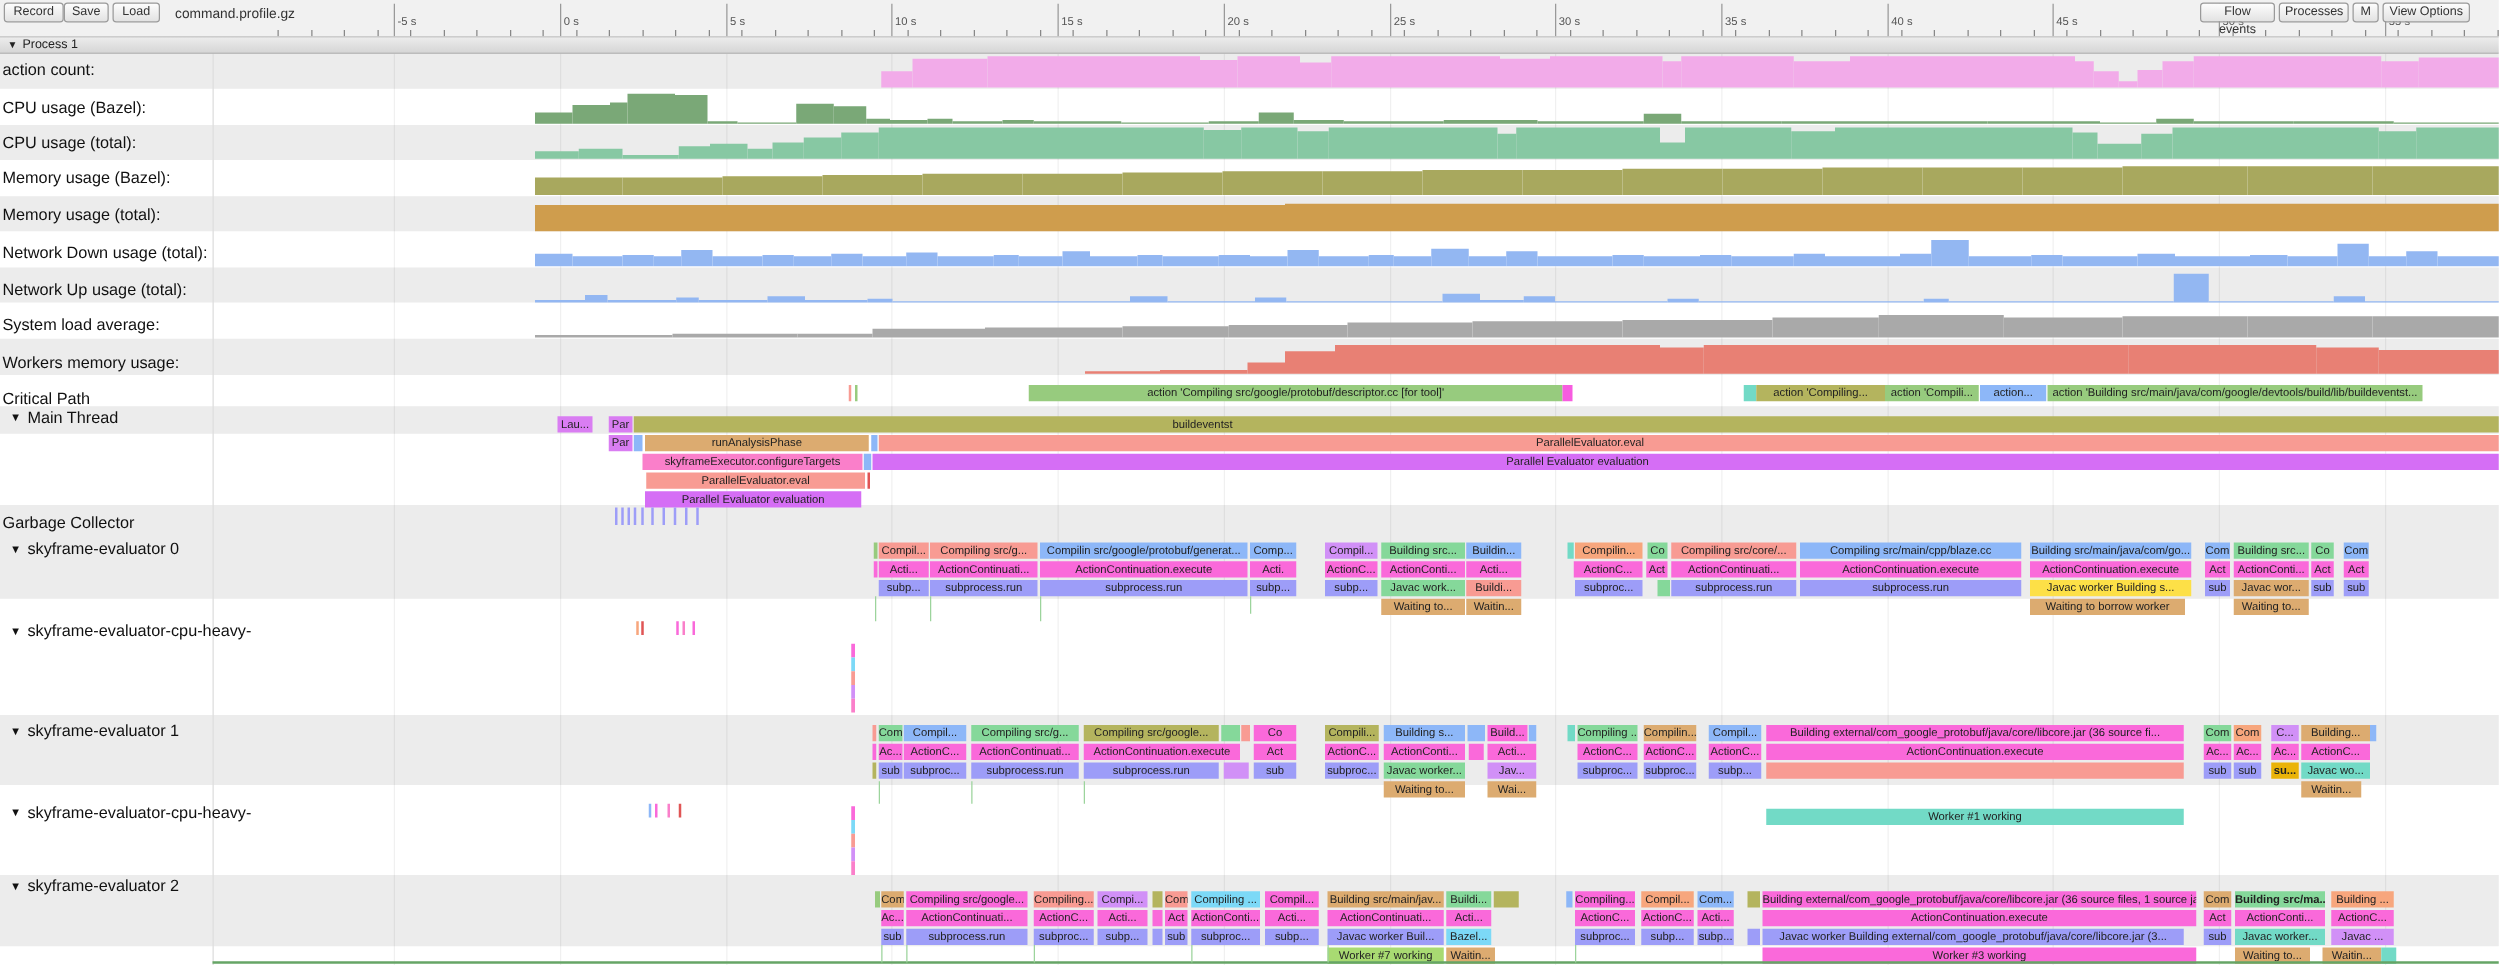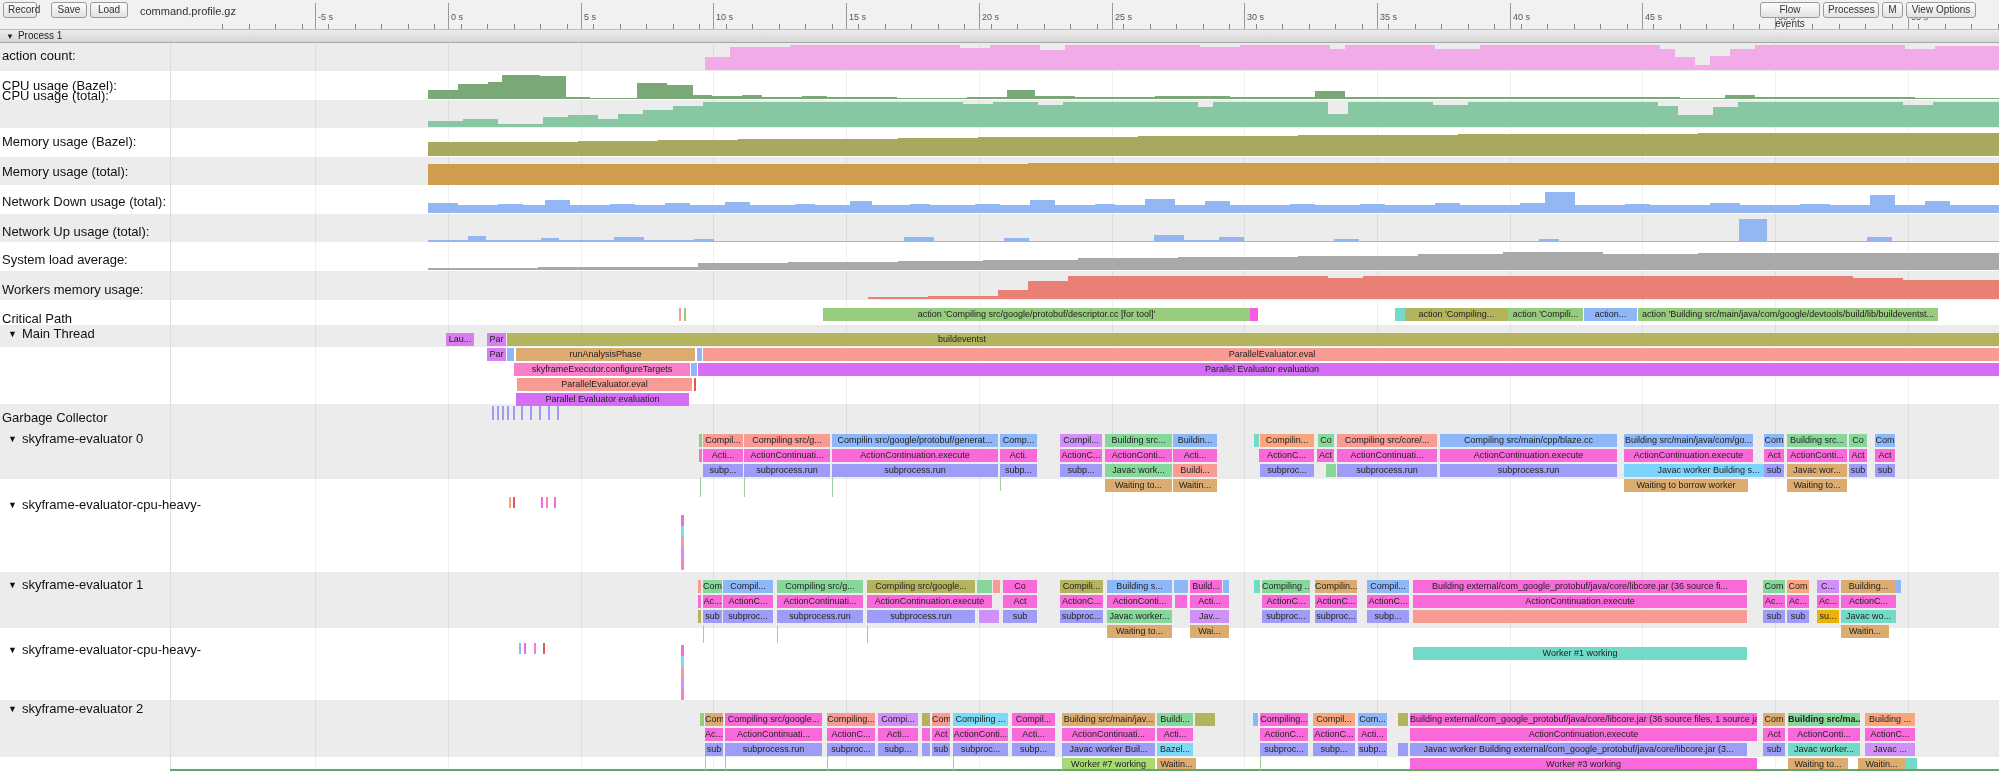--- a/index.html
+++ b/index.html
@@ -316,21 +316,21 @@
     <div class="blk txt" style="position: absolute; left: 744px; top: 464px; width: 86px; height: 13px; background: rgb(157, 157, 248);">subprocess.run</div>
     <div class="blk txt" style="position: absolute; left: 832px; top: 464px; width: 166px; height: 13px; background: rgb(157, 157, 248);">subprocess.run</div>
     <div class="blk txt" style="position: absolute; left: 1000px; top: 464px; width: 37px; height: 13px; background: rgb(157, 157, 248);">subp...</div>
     <div class="blk txt" style="position: absolute; left: 1060px; top: 464px; width: 42px; height: 13px; background: rgb(157, 157, 248);">subp...</div>
     <div class="blk txt" style="position: absolute; left: 1105px; top: 464px; width: 67px; height: 13px; background: rgb(133, 216, 154);">Javac work...</div>
     <div class="blk txt" style="position: absolute; left: 1173px; top: 464px; width: 44px; height: 13px; background: rgb(248, 155, 147);">Buildi...</div>
     <div class="blk txt" style="position: absolute; left: 1260px; top: 464px; width: 54px; height: 13px; background: rgb(157, 157, 248);">subproc...</div>
     <div class="blk" style="position: absolute; left: 1326px; top: 464px; width: 10px; height: 13px; background: rgb(133, 216, 154);"></div>
     <div class="blk txt" style="position: absolute; left: 1337px; top: 464px; width: 100px; height: 13px; background: rgb(157, 157, 248);">subprocess.run</div>
     <div class="blk txt" style="position: absolute; left: 1440px; top: 464px; width: 177px; height: 13px; background: rgb(157, 157, 248);">subprocess.run</div>
-    <div class="blk txt" style="position: absolute; left: 1624px; top: 464px; width: 129px; height: 13px; background: #7dd3fc; padding-left: 20px;">Javac worker Building s...</div>
+    <div class="blk txt" style="position: absolute; left: 1624px; top: 464px; width: 129px; height: 13px; background: #fde047;">Javac worker Building s...</div>
     <div class="blk txt" style="position: absolute; left: 1764px; top: 464px; width: 20px; height: 13px; background: rgb(157, 157, 248);">sub</div>
     <div class="blk txt" style="position: absolute; left: 1787px; top: 464px; width: 60px; height: 13px; background: rgb(220, 171, 112);">Javac wor...</div>
     <div class="blk txt" style="position: absolute; left: 1849px; top: 464px; width: 18px; height: 13px; background: rgb(157, 157, 248);">sub</div>
     <div class="blk txt" style="position: absolute; left: 1875px; top: 464px; width: 20px; height: 13px; background: rgb(157, 157, 248);">sub</div>
     <div class="blk txt" style="position: absolute; left: 1105px; top: 479px; width: 67px; height: 13px; background: rgb(220, 171, 112);">Waiting to...</div>
     <div class="blk txt" style="position: absolute; left: 1173px; top: 479px; width: 44px; height: 13px; background: rgb(220, 171, 112);">Waitin...</div>
     <div class="blk txt" style="position: absolute; left: 1624px; top: 479px; width: 124px; height: 13px; background: rgb(220, 171, 112);">Waiting to borrow worker</div>
     <div class="blk txt" style="position: absolute; left: 1787px; top: 479px; width: 60px; height: 13px; background: rgb(220, 171, 112);">Waiting to...</div>
     <div class="blk" style="position: absolute; left: 698px; top: 580px; width: 3px; height: 13px; background: rgb(248, 155, 147);"></div>
     <div class="blk txt" style="position: absolute; left: 703px; top: 580px; width: 19px; height: 13px; background: rgb(133, 216, 154);">Com</div>
@@ -382,21 +382,21 @@
     <div class="blk txt" style="position: absolute; left: 1003px; top: 610px; width: 34px; height: 13px; background: rgb(157, 157, 248);">sub</div>
     <div class="blk txt" style="position: absolute; left: 1060px; top: 610px; width: 43px; height: 13px; background: rgb(157, 157, 248);">subproc...</div>
     <div class="blk txt" style="position: absolute; left: 1107px; top: 610px; width: 65px; height: 13px; background: rgb(133, 216, 154);">Javac worker...</div>
     <div class="blk txt" style="position: absolute; left: 1190px; top: 610px; width: 39px; height: 13px; background: rgb(209, 144, 247);">Jav...</div>
     <div class="blk txt" style="position: absolute; left: 1262px; top: 610px; width: 48px; height: 13px; background: rgb(157, 157, 248);">subproc...</div>
     <div class="blk txt" style="position: absolute; left: 1315px; top: 610px; width: 42px; height: 13px; background: rgb(157, 157, 248);">subproc...</div>
     <div class="blk txt" style="position: absolute; left: 1367px; top: 610px; width: 42px; height: 13px; background: rgb(157, 157, 248);">subp...</div>
     <div class="blk" style="position: absolute; left: 1413px; top: 610px; width: 334px; height: 13px; background: rgb(248, 155, 147);"></div>
     <div class="blk txt" style="position: absolute; left: 1763px; top: 610px; width: 22px; height: 13px; background: rgb(157, 157, 248);">sub</div>
     <div class="blk txt" style="position: absolute; left: 1787px; top: 610px; width: 22px; height: 13px; background: rgb(157, 157, 248);">sub</div>
-    <div class="blk txt" style="position: absolute; left: 1817px; top: 610px; width: 22px; height: 13px; background: #eab308;">su...</div>
+    <div class="blk txt" style="position: absolute; left: 1817px; top: 610px; width: 22px; height: 13px; background: #eab308; font-weight: bold;">su...</div>
     <div class="blk txt" style="position: absolute; left: 1841px; top: 610px; width: 55px; height: 13px; background: rgb(114, 218, 198);">Javac wo...</div>
     <div class="blk txt" style="position: absolute; left: 1107px; top: 625px; width: 65px; height: 13px; background: rgb(220, 171, 112);">Waiting to...</div>
     <div class="blk txt" style="position: absolute; left: 1190px; top: 625px; width: 39px; height: 13px; background: rgb(220, 171, 112);">Wai...</div>
     <div class="blk txt" style="position: absolute; left: 1413px; top: 647px; width: 334px; height: 13px; background: rgb(114, 218, 198);">Worker #1 working</div>
     <div class="blk txt" style="position: absolute; left: 1841px; top: 625px; width: 48px; height: 13px; background: rgb(220, 171, 112);">Waitin...</div>
     <div class="blk" style="position: absolute; left: 700px; top: 713px; width: 4px; height: 13px; background: rgb(151, 203, 126);"></div>
     <div class="blk txt" style="position: absolute; left: 705px; top: 713px; width: 18px; height: 13px; background: rgb(220, 171, 112);">Com</div>
     <div class="blk txt" style="position: absolute; left: 725px; top: 713px; width: 97px; height: 13px; background: rgb(250, 105, 218);">Compiling src/google...</div>
     <div class="blk txt" style="position: absolute; left: 827px; top: 713px; width: 48px; height: 13px; background: rgb(248, 155, 147);">Compiling...</div>
     <div class="blk txt" style="position: absolute; left: 878px; top: 713px; width: 40px; height: 13px; background: rgb(209, 144, 247);">Compi...</div>
@@ -495,39 +495,39 @@
     <div style="position: absolute; left: 777px; top: 625px; width: 1px; height: 18px; background: rgb(156, 212, 156);"></div>
     <div style="position: absolute; left: 867px; top: 625px; width: 1px; height: 18px; background: rgb(156, 212, 156);"></div>
     <div style="position: absolute; left: 705px; top: 756px; width: 1px; height: 14px; background: rgb(156, 212, 156);"></div>
     <div style="position: absolute; left: 725px; top: 756px; width: 1px; height: 14px; background: rgb(156, 212, 156);"></div>
     <div style="position: absolute; left: 827px; top: 756px; width: 1px; height: 14px; background: rgb(156, 212, 156);"></div>
     <div style="position: absolute; left: 953px; top: 756px; width: 1px; height: 14px; background: rgb(156, 212, 156);"></div>
     <div style="position: absolute; left: 1062px; top: 756px; width: 1px; height: 14px; background: rgb(156, 212, 156);"></div>
     <div style="position: absolute; left: 1260px; top: 756px; width: 1px; height: 14px; background: rgb(156, 212, 156);"></div>
     <div class="rlabel" style="left: 2px; top: 48px;">action count:</div>
     <div class="rlabel" style="left: 2px; top: 78px;">CPU usage (Bazel):</div>
-    <div class="rlabel" style="left: 2px; top: 88px;">CPU usage (total):</div>
+    <div class="rlabel" style="left: 2px; top: 106px;">CPU usage (total):</div>
     <div class="rlabel" style="left: 2px; top: 134px;">Memory usage (Bazel):</div>
     <div class="rlabel" style="left: 2px; top: 164px;">Memory usage (total):</div>
     <div class="rlabel" style="left: 2px; top: 194px;">Network Down usage (total):</div>
     <div class="rlabel" style="left: 2px; top: 224px;">Network Up usage (total):</div>
     <div class="rlabel" style="left: 2px; top: 252px;">System load average:</div>
     <div class="rlabel" style="left: 2px; top: 282px;">Workers memory usage:</div>
     <div class="rlabel" style="left: 2px; top: 311px;">Critical Path</div>
     <div class="rlabel" style="left: 8px; top: 326px;"><span class="arr">▼</span>Main Thread</div>
     <div class="rlabel" style="left: 2px; top: 410px;">Garbage Collector</div>
     <div class="rlabel" style="left: 8px; top: 431px;"><span class="arr">▼</span>skyframe-evaluator 0</div>
     <div class="rlabel" style="left: 8px; top: 497px;"><span class="arr">▼</span>skyframe-evaluator-cpu-heavy-</div>
     <div class="rlabel" style="left: 8px; top: 577px;"><span class="arr">▼</span>skyframe-evaluator 1</div>
     <div class="rlabel" style="left: 8px; top: 642px;"><span class="arr">▼</span>skyframe-evaluator-cpu-heavy-</div>
     <div class="rlabel" style="left: 8px; top: 701px;"><span class="arr">▼</span>skyframe-evaluator 2</div>
   </div>
 
 <div id="topstrip">
-  <button class="tbtn" style="left:3px;width:34px;">Record</button>
+  <button class="tbtn" style="left:3px;width:48px;">Record</button>
   <button class="tbtn" style="left:51px;width:36px;">Save</button>
   <button class="tbtn" style="left:90px;width:38px;">Load</button>
   <span id="filename">command.profile.gz</span>
   <div id="ruler" style="position:absolute;left:0;top:0;width:1999px;height:29px;">
       <div style="position: absolute; left: 222px; top: 24px; width: 1px; height: 5px; background: rgb(136, 136, 136);"></div>
       <div style="position: absolute; left: 249px; top: 24px; width: 1px; height: 5px; background: rgb(136, 136, 136);"></div>
       <div style="position: absolute; left: 275px; top: 24px; width: 1px; height: 5px; background: rgb(136, 136, 136);"></div>
       <div style="position: absolute; left: 302px; top: 24px; width: 1px; height: 5px; background: rgb(136, 136, 136);"></div>
       <div style="position: absolute; left: 328px; top: 24px; width: 1px; height: 5px; background: rgb(136, 136, 136);"></div>
       <div style="position: absolute; left: 355px; top: 24px; width: 1px; height: 5px; background: rgb(136, 136, 136);"></div>

